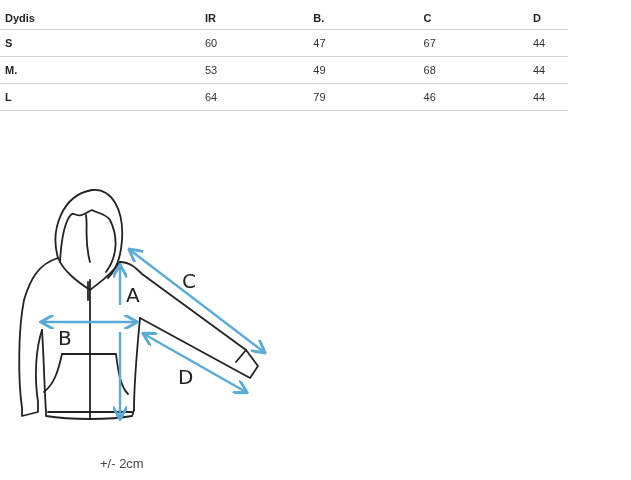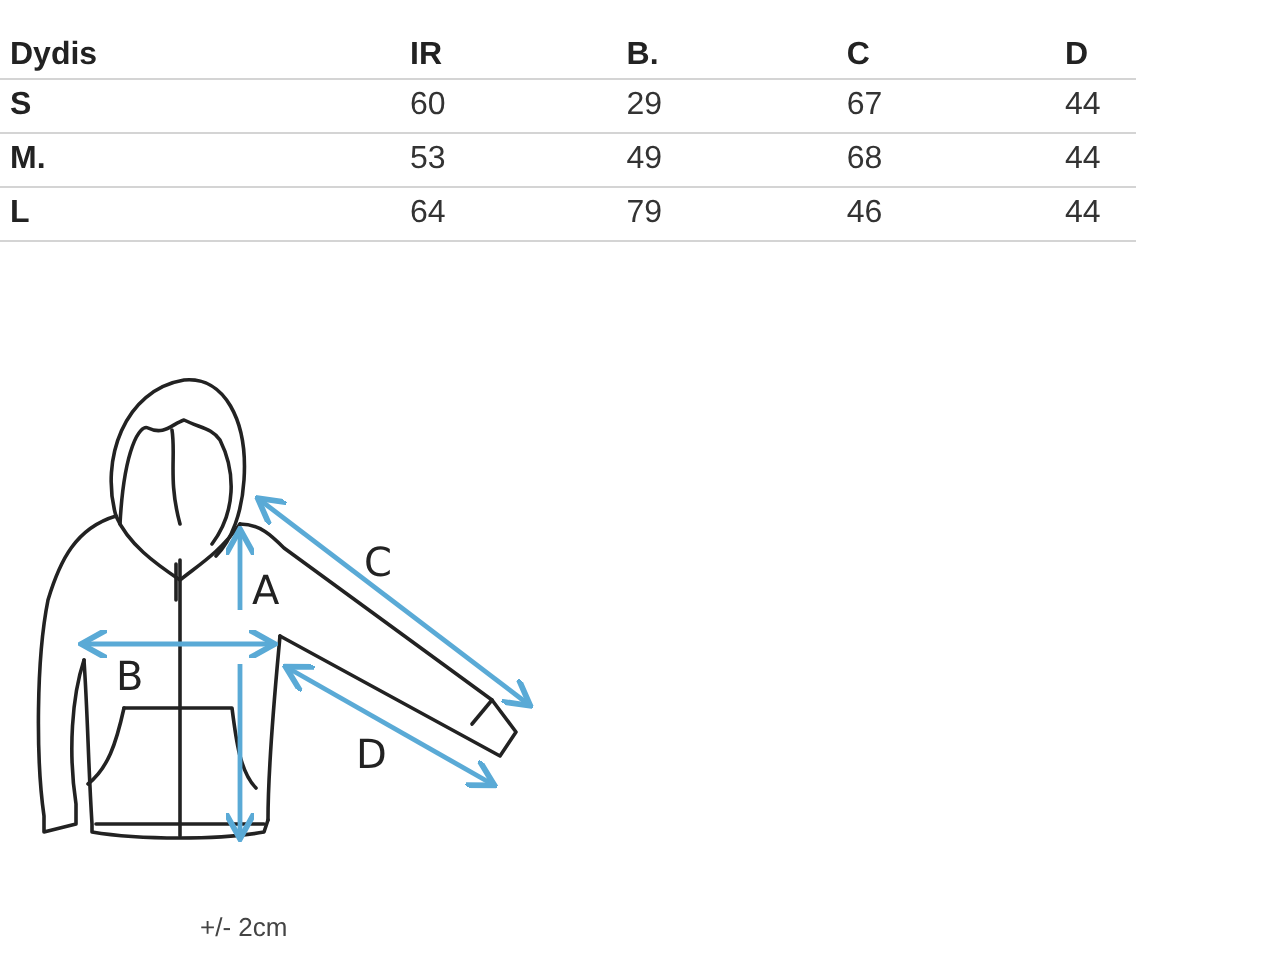--- a/index.html
+++ b/index.html
@@ -1,18 +1,18 @@
 <!DOCTYPE html>
 <html><head>
   <meta charset="utf-8">
   <style>
     html, body { margin: 0; padding: 0; background: #ffffff; }
     body { width: 631px; height: 480px; position: relative; overflow: hidden;
            font-family: "Liberation Sans", "DejaVu Sans", sans-serif; color: #222; }
-    table.size-table { position: absolute; left: 0; top: 16px; width: 568px; border-collapse: collapse; font-size: 16px; }
+    table.size-table { position: absolute; left: 0; top: 6px; width: 568px; border-collapse: collapse; font-size: 11px; }
     table.size-table th, table.size-table td { height: 26px; padding: 0; border-bottom: 1px solid #d4d4d4; text-align: left; vertical-align: middle; }
     table.size-table tr.head th { height: 23px; font-weight: bold; }
     table.size-table td.lbl { font-weight: bold; padding-left: 5px; }
     table.size-table th.lbl { padding-left: 5px; }
     td.num { font-weight: normal; color: #333; }
     .diagram { position: absolute; left: 0; top: 180px; width: 280px; height: 250px; }
     .note { position: absolute; left: 100px; top: 456px; font-size: 13px; color: #444; }
     .arrow-label { font-family: "DejaVu Sans", sans-serif; font-size: 20px; fill: #222; }
   </style>
 </head>
@@ -25,21 +25,21 @@
       <th style="width:121px">IR</th>
       <th style="width:123px">B.</th>
       <th style="width:122px">C</th>
       <th style="width:38px">D</th>
     </tr>
   </thead>
   <tbody>
     <tr>
       <td class="lbl">S</td>
       <td class="num">60</td>
-      <td class="num">29</td>
+      <td class="num">47</td>
       <td class="num">67</td>
       <td class="num">44</td>
     </tr>
     <tr>
       <td class="lbl">M.</td>
       <td class="num">53</td>
       <td class="num">49</td>
       <td class="num">68</td>
       <td class="num">44</td>
     </tr>

